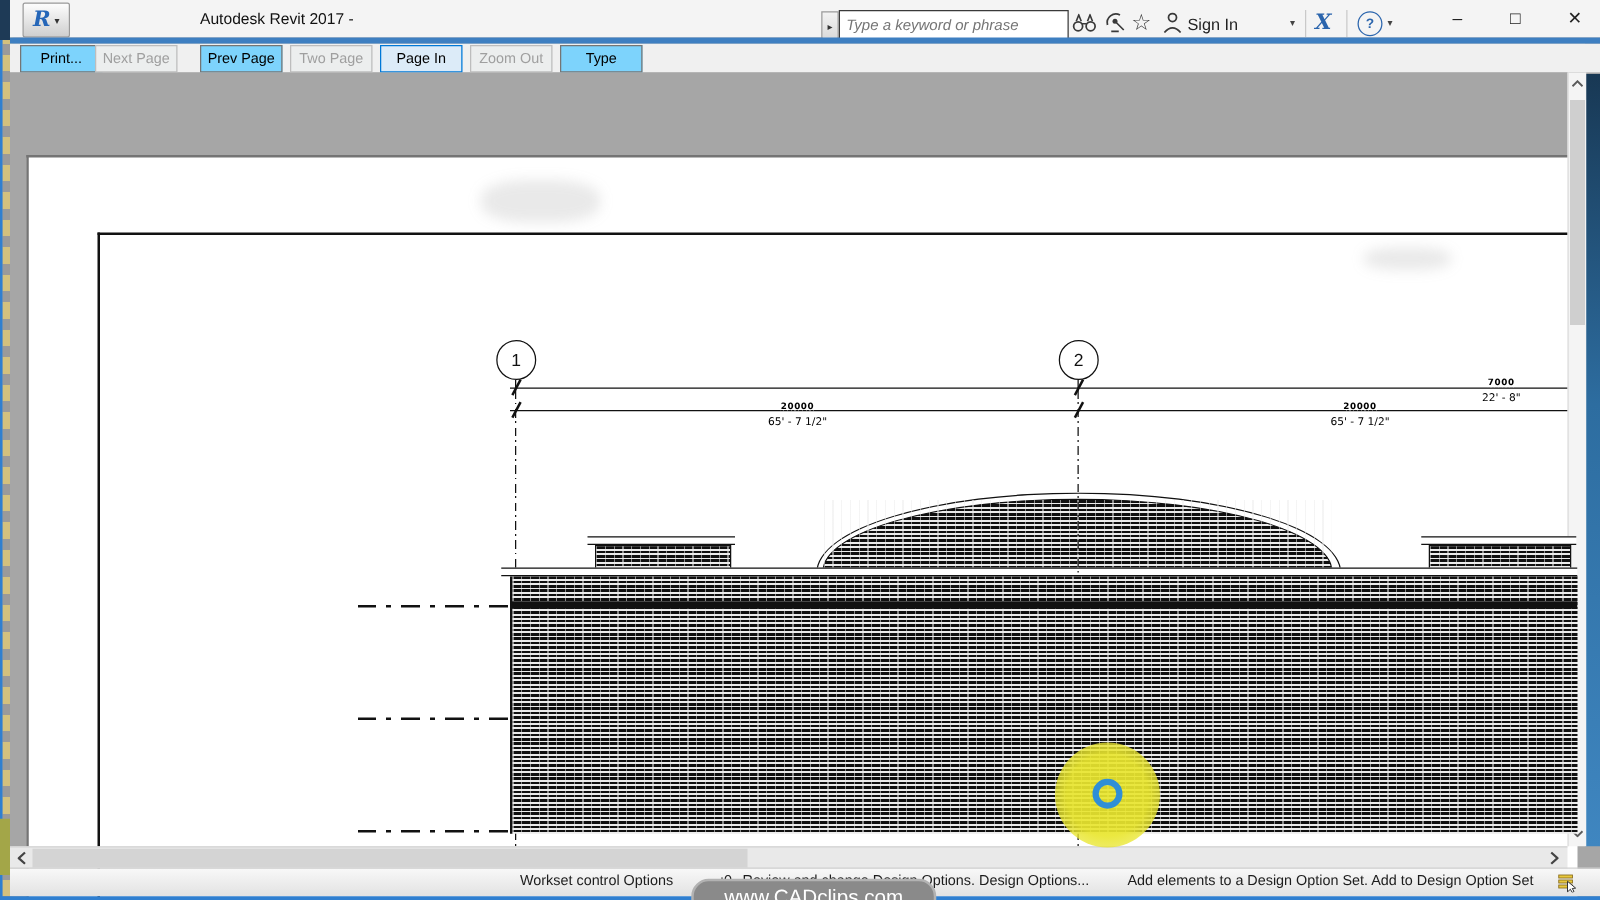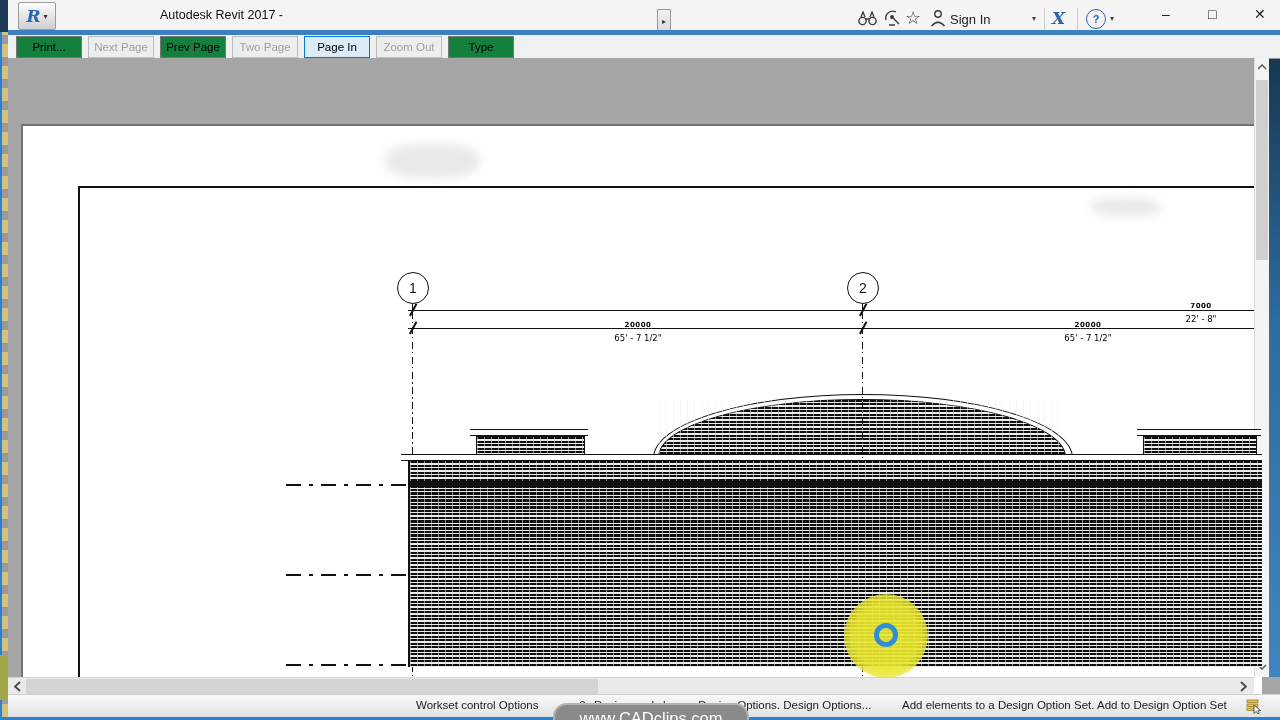--- a/index.html
+++ b/index.html
@@ -35,21 +35,21 @@
   .signin-label{top:12px;font-size:13px;color:#222;}
   .sep{top:8px;width:1px;height:22px;background:#c9c9c9;}
   .x-icon{top:8px;font:italic bold 17px "DejaVu Serif",serif;color:#2b65ad;}
   .help-circle{left:1078px;top:9px;width:18px;height:18px;border:1.6px solid #2b65ad;border-radius:50%;
      display:flex;align-items:center;justify-content:center;font-size:11px;font-weight:bold;color:#2b65ad;}
   .caret-sm{top:14px;font-size:8px;color:#444;}
 
   
   .accent{left:8px;top:30px;width:1272px;height:5px;background:#3e7fc1;}
   .toolbar{left:8px;top:35px;width:1272px;height:23px;background:#f0f0f0;border-bottom:1px solid #9a9a9a;}
-  .btn{position:absolute;top:1px;width:64px;height:20px;border:1px solid #757575;background:#15803d;
+  .btn{position:absolute;top:1px;width:64px;height:20px;border:1px solid #757575;background:#7dd3fc;
      font-size:11.5px;color:#000;display:flex;align-items:center;justify-content:center;}
   .btn.disabled{border-color:#bdbdbd;color:#9f9f9f;background:#eceeee;}
   .btn.active{border:1.5px solid #0078d7;background:#dcebf8;}
 
   
   .canvas{left:8px;top:58px;width:1246px;height:619px;background:#a6a6a6;}
   .sheet{position:absolute;left:13px;top:66px;width:1241px;height:611px;background:#fff;
      border-left:2px solid #747474;border-top:2px solid #747474;overflow:hidden;box-sizing:border-box;}
   .blk{position:absolute;background:#111;}
   .hatch{position:absolute;
@@ -116,20 +116,23 @@
   <div class="abs titlebar">
     <div class="abs rlogo">
       <span class="r">R</span>
       <span class="caret">▾</span>
     </div>
     <span class="abs title-text" style="left:152px;">Autodesk Revit 2017 -</span>
 
     <div class="abs expand-btn">
       <span>▸</span>
     </div>
+    <div class="abs search-box">
+      <input placeholder="Type a keyword or phrase" style="">
+    </div>
 
     <svg class="abs tb-icon" style="left:849px;top:11px;" width="21" height="15">
       <circle cx="5.5" cy="10" r="3.6" fill="none" stroke="#3a3a3a" stroke-width="1.4"></circle>
       <circle cx="15.5" cy="10" r="3.6" fill="none" stroke="#3a3a3a" stroke-width="1.4"></circle>
       <path d="M4,6 L6,1 L8,6 M13,6 L15,1 L17,6 M8.5,8 h4" fill="none" stroke="#3a3a3a" stroke-width="1.3"></path>
     </svg>
     <svg class="abs tb-icon" style="left:875px;top:9px;" width="20" height="18">
       <path d="M3,11 A7,7 0 0 1 13,3" fill="none" stroke="#3a3a3a" stroke-width="1.4"></path>
       <circle cx="9" cy="8" r="2" fill="#3a3a3a"></circle>
       <path d="M9,8 L16,15 M6,16 L12,16" fill="none" stroke="#3a3a3a" stroke-width="1.4"></path>
@@ -151,21 +154,21 @@
 
     <span class="abs win-glyph" style="left:1154px;">–</span>
     <span class="abs win-glyph" style="left:1200px;">□</span>
     <span class="abs win-glyph" style="left:1246px;">✕</span>
   </div>
 
   <div class="abs accent"></div>
 
   <div class="abs toolbar">
     <div class="btn" style="left:8px;">Print...</div>
-    <div class="btn disabled" style="left:80px;">Next Page</div>
+    <div class="btn disabled" style="left:68px;">Next Page</div>
     <div class="btn" style="left:152px;">Prev Page</div>
     <div class="btn disabled" style="left:224px;">Two Page</div>
     <div class="btn active" style="left:296px;">Page In</div>
     <div class="btn disabled" style="left:368px;">Zoom Out</div>
     <div class="btn" style="left:440px;">Type</div>
   </div>
 
   <div class="abs canvas">
     <div class="sheet">
 

